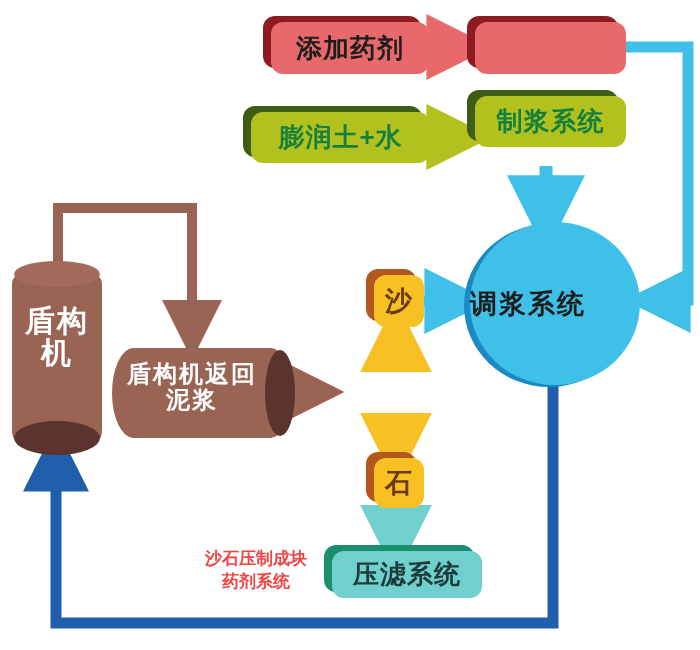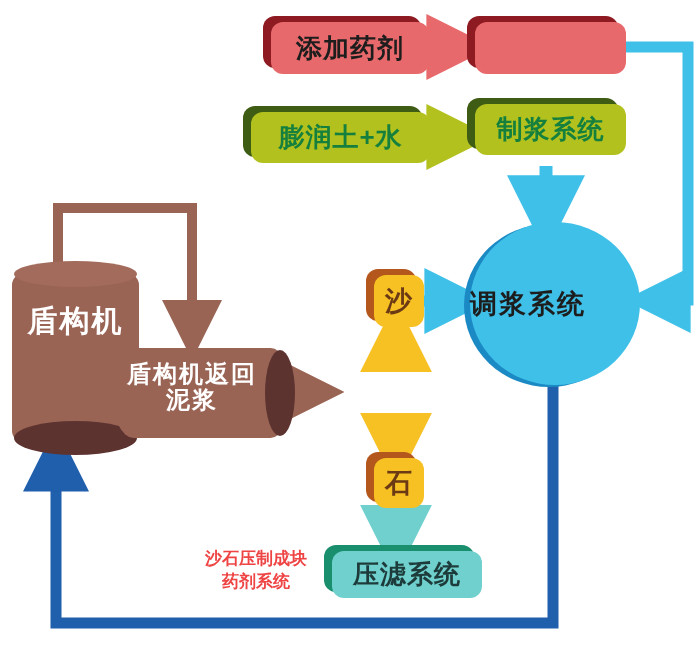--- a/index.html
+++ b/index.html
@@ -148,21 +148,21 @@
     <div class="shadow" style="left:-8px;top:-6px;width:151px;height:52px;"></div>
     <div class="face"></div>
   </div>
 
   <div class="node rbox n-olive" style="left:251px;top:112px;width:179px;height:51px;">
     <div class="shadow" style="left:-8px;top:-6px;width:179px;height:51px;"></div>
     <div class="face"></div>
     <span class="lbl" style="font-size:26px;">膨润土+水</span>
   </div>
 
-  <div class="node rbox n-olive" style="left:475px;top:104px;width:151px;height:51px;justify-content:center;">
+  <div class="node rbox n-olive" style="left:475px;top:96px;width:151px;height:51px;justify-content:center;">
     <div class="shadow" style="left:-8px;top:-6px;width:151px;height:51px;"></div>
     <div class="face"></div>
     <span class="lbl" style="font-size:26px;">制浆系统</span>
   </div>
 
   <div class="circle" style="left:470px;top:222px;width:170px;height:163px;">
     <div class="cshadow"></div>
     <div class="cface"></div>
     <span class="lbl" style="font-size:27px;">调浆系统</span>
   </div>
@@ -179,21 +179,21 @@
     <div class="face"></div>
     <span class="lbl" style="font-size:27px;">石</span>
   </div>
 
   <div class="node rbox n-teal" style="left:332px;top:551px;width:150px;height:47px;">
     <div class="shadow" style="left:-8px;top:-6px;width:150px;height:47px;"></div>
     <div class="face"></div>
     <span class="lbl" style="font-size:26px;">压滤系统</span>
   </div>
 
-  <div class="cyl cyl-v" style="left:12px;top:263px;width:90px;height:190px;padding-left:37px;">
+  <div class="cyl cyl-v" style="left:12px;top:263px;width:90px;height:190px;">
     <div class="body"></div>
     <div class="top-hi"></div>
     <div class="cap cap-b"></div>
     <span class="lbl" style="top:42px;font-size:30px;">盾构机</span>
   </div>
 
   <div class="cyl cyl-h" style="left:112px;top:348px;width:180px;height:90px;">
     <div class="body"></div>
     <div class="cap cap-r"></div>
     <span class="lbl" style="top:13px;right:26px;left:6px;font-size:24px;">盾构机返回泥浆</span>

